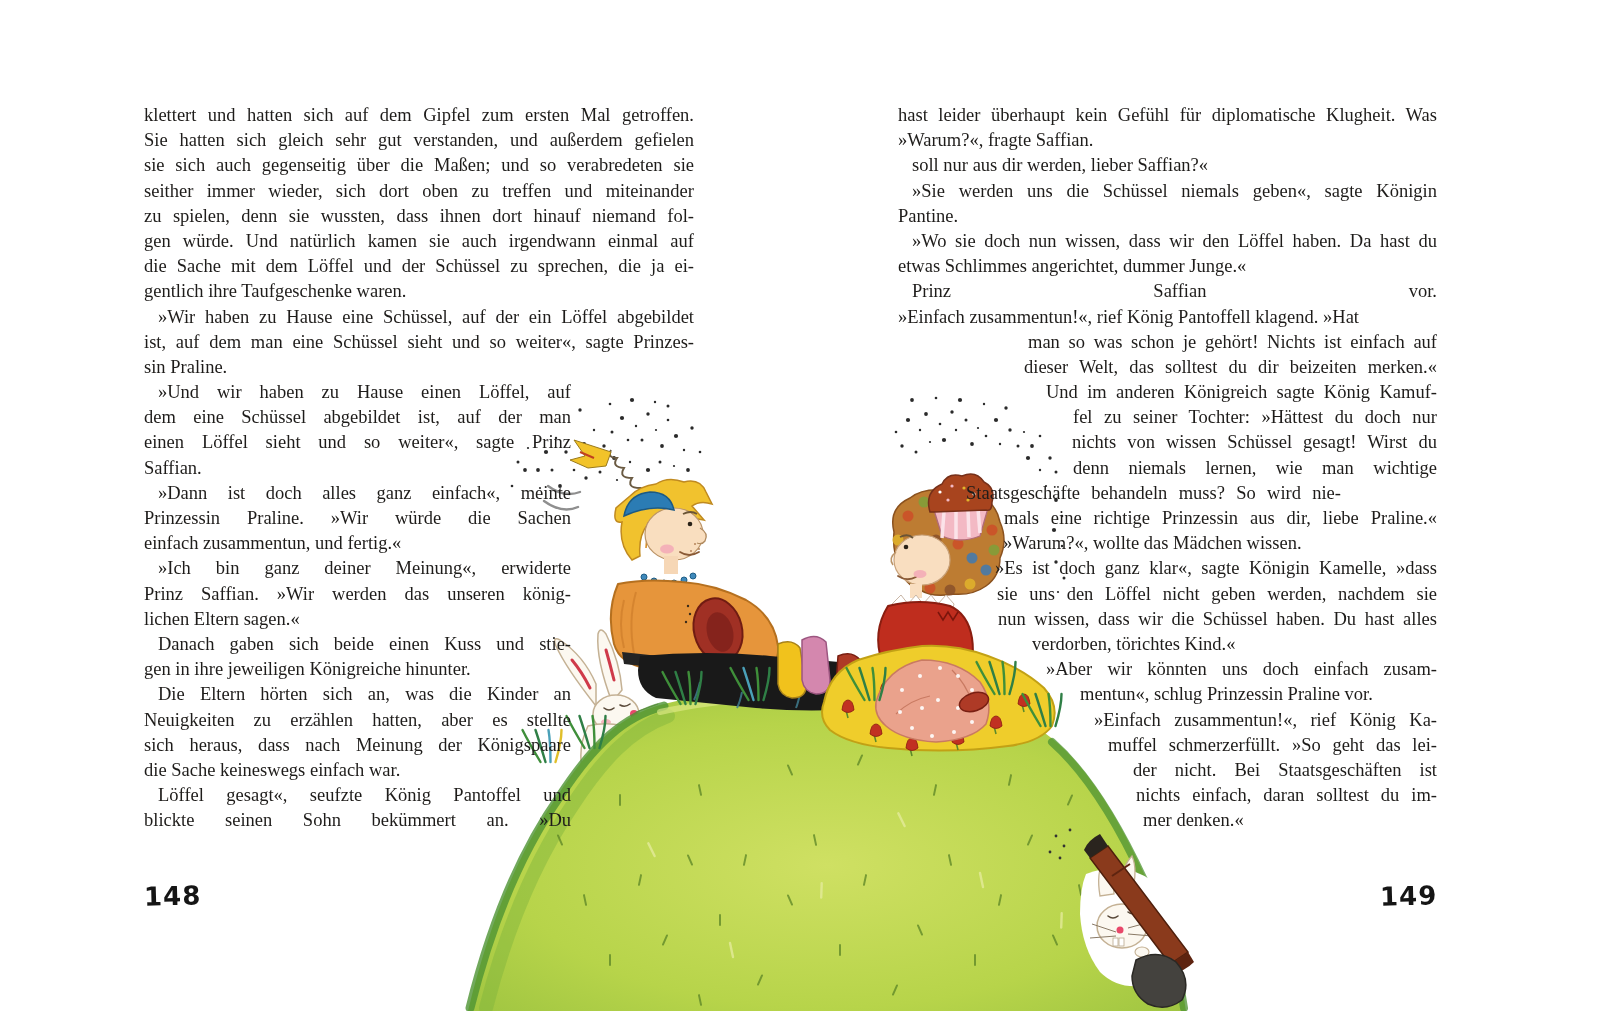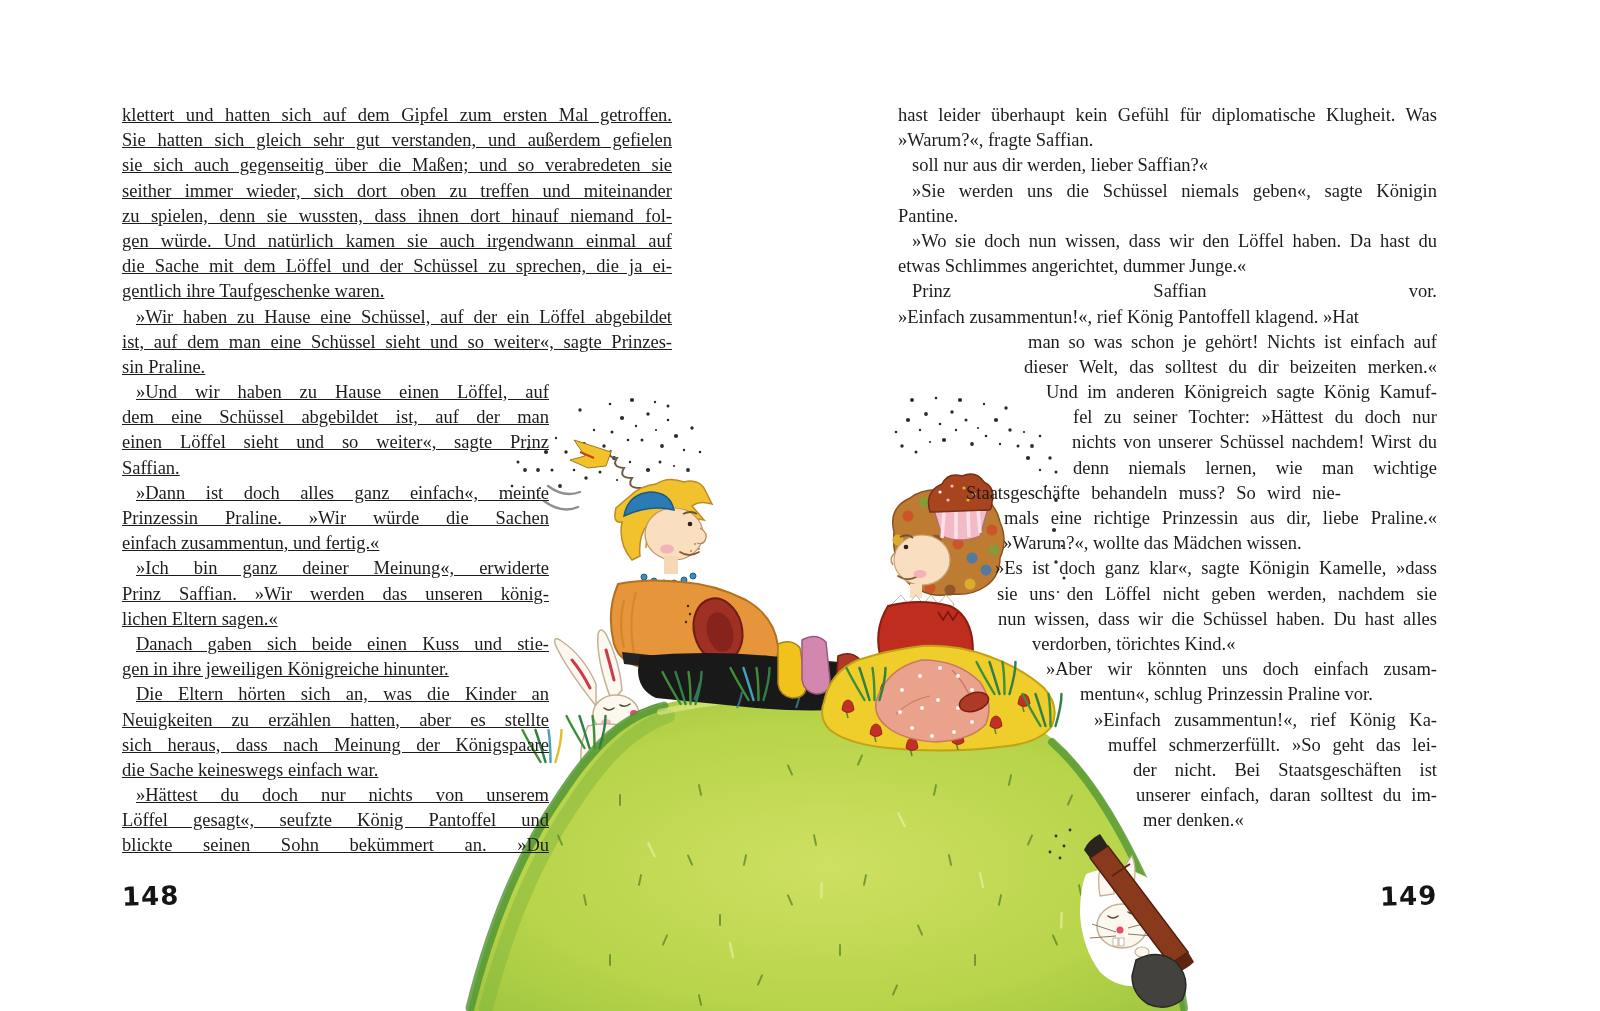--- a/index.html
+++ b/index.html
@@ -4,21 +4,21 @@
 <style>
   html,body{margin:0;padding:0;}
   body{width:1600px;height:1011px;background:#ffffff;overflow:hidden;position:relative;}
 
   .spread{position:absolute;inset:0;background:#fff;}
 
   .illus{position:absolute;left:440px;top:390px;width:790px;height:621px;}
 
   .page{position:absolute;top:103px;font-family:"Liberation Serif","DejaVu Serif",serif;
         font-size:18.5px;line-height:25.2px;color:#1e1c1a;}
-  .pl{left:122px;width:550px;text-decoration:underline;}
+  .pl{left:144px;width:550px;}
   .pr{left:898px;width:539px;}
 
   .line{height:25.2px;text-align:justify;text-align-last:justify;}
   .pl .line{width:550px;}
   .pr .line{width:539px;}
   .pl .line:nth-child(n+12){width:427px;}
 
   
   .pl .line:nth-child(9),.pl .line:nth-child(12),.pl .line:nth-child(16),
   .pl .line:nth-child(19),.pl .line:nth-child(22),.pl .line:nth-child(24),
@@ -426,52 +426,51 @@
     <div class="line">einfach zusammentun, und fertig.«</div>
     <div class="line">»Ich bin ganz deiner Meinung«, erwiderte</div>
     <div class="line">Prinz Saffian. »Wir werden das unseren könig-</div>
     <div class="line">lichen Eltern sagen.«</div>
     <div class="line">Danach gaben sich beide einen Kuss und stie-</div>
     <div class="line">gen in ihre jeweiligen Königreiche hinunter.</div>
     <div class="line">Die Eltern hörten sich an, was die Kinder an</div>
     <div class="line">Neuigkeiten zu erzählen hatten, aber es stellte</div>
     <div class="line">sich heraus, dass nach Meinung der Königspaare</div>
     <div class="line">die Sache keineswegs einfach war.</div>
-    <div class="line">»Hättest du doch nur nichts von unserem</div>
     <div class="line">Löffel gesagt«, seufzte König Pantoffel und</div>
     <div class="line">blickte seinen Sohn bekümmert an. »Du</div>
     <div class="pagenum">148</div>
   </div>
 
   <div class="page pr">
     <div class="line">hast leider überhaupt kein Gefühl für diplomatische Klugheit. Was</div>
     <div class="line">»Warum?«, fragte Saffian.</div>
     <div class="line">soll nur aus dir werden, lieber Saffian?«</div>
     <div class="line">»Sie werden uns die Schüssel niemals geben«, sagte Königin</div>
     <div class="line">Pantine.</div>
     <div class="line">»Wo sie doch nun wissen, dass wir den Löffel haben. Da hast du</div>
     <div class="line">etwas Schlimmes angerichtet, dummer Junge.«</div>
     <div class="line">Prinz Saffian vor.</div>
     <div class="line">»Einfach zusammentun!«, rief König Pantoffell klagend. »Hat</div>
     <div class="line" style="margin-left:116px;width:423px">man so was schon je gehört! Nichts ist einfach auf</div>
     <div class="line" style="margin-left:126px;width:413px">dieser Welt, das solltest du dir beizeiten merken.«</div>
     <div class="line" style="margin-left:148px;width:391px">Und im anderen Königreich sagte König Kamuf-</div>
     <div class="line" style="margin-left:175px;width:364px">fel zu seiner Tochter: »Hättest du doch nur</div>
-    <div class="line" style="margin-left:174px;width:365px">nichts von unserer Schüssel nachdem! Wirst du</div>
+    <div class="line" style="margin-left:174px;width:365px">nichts von wissen Schüssel gesagt! Wirst du</div>
     <div class="line" style="margin-left:175px;width:364px">denn niemals lernen, wie man wichtige</div>
     <div class="line" style="margin-left:68px;width:375px">Staatsgeschäfte behandeln muss? So wird nie-</div>
     <div class="line" style="margin-left:106px;width:433px">mals eine richtige Prinzessin aus dir, liebe Praline.«</div>
     <div class="line rl" style="margin-left:105px">»Warum?«, wollte das Mädchen wissen.</div>
     <div class="line" style="margin-left:97px;width:442px">»Es ist doch ganz klar«, sagte Königin Kamelle, »dass</div>
     <div class="line" style="margin-left:99px;width:440px">sie uns den Löffel nicht geben werden, nachdem sie</div>
     <div class="line" style="margin-left:100px;width:439px">nun wissen, dass wir die Schüssel haben. Du hast alles</div>
     <div class="line rl" style="margin-left:134px">verdorben, törichtes Kind.«</div>
     <div class="line" style="margin-left:148px;width:391px">»Aber wir könnten uns doch einfach zusam-</div>
     <div class="line rl" style="margin-left:182px">mentun«, schlug Prinzessin Praline vor.</div>
     <div class="line" style="margin-left:196px;width:343px">»Einfach zusammentun!«, rief König Ka-</div>
     <div class="line" style="margin-left:210px;width:329px">muffel schmerzerfüllt. »So geht das lei-</div>
     <div class="line" style="margin-left:235px;width:304px">der nicht. Bei Staatsgeschäften ist</div>
-    <div class="line" style="margin-left:238px;width:301px">unserer einfach, daran solltest du im-</div>
+    <div class="line" style="margin-left:238px;width:301px">nichts einfach, daran solltest du im-</div>
     <div class="line rl" style="margin-left:245px">mer denken.«</div>
     <div class="pagenum">149</div>
   </div>
 
 </div>
 
 </body></html>

